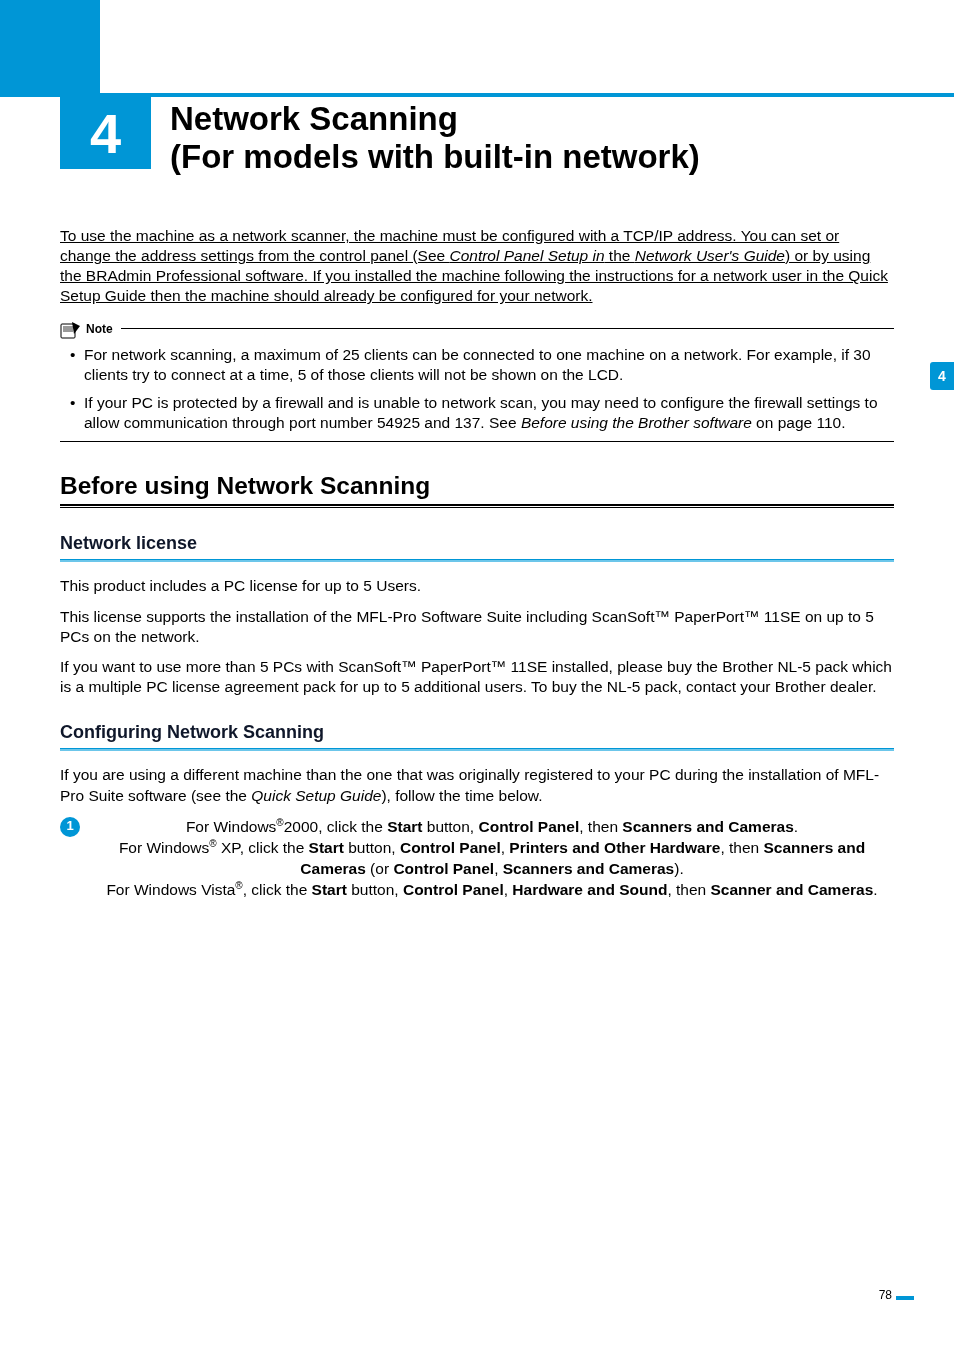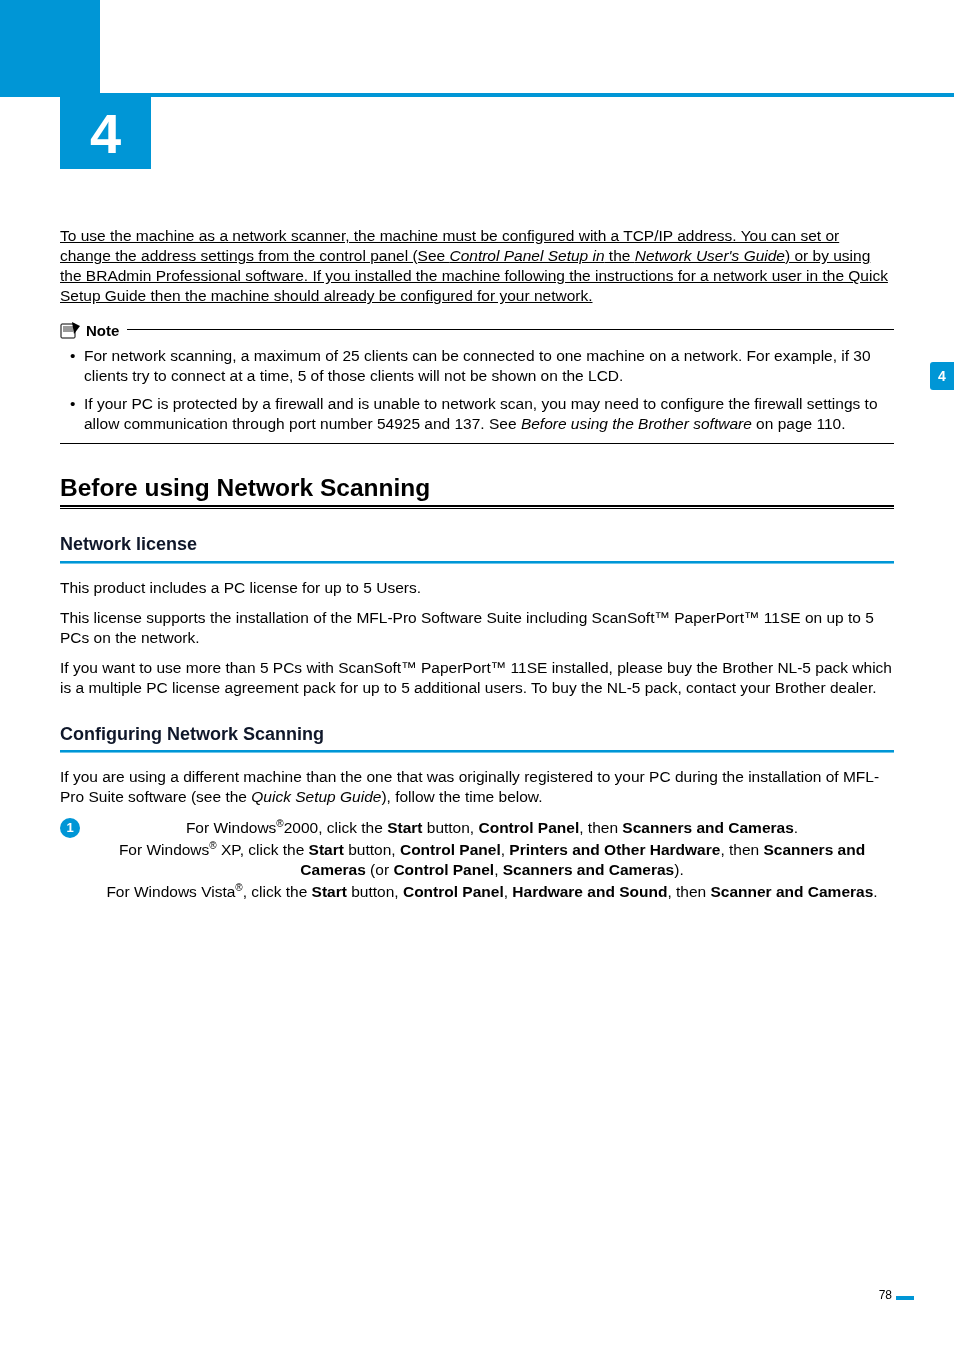--- a/index.html
+++ b/index.html
@@ -7,21 +7,21 @@
   .page { position: relative; width: 954px; height: 1350px; }
   .blue-strip { position: absolute; top: 0; left: 0; width: 100px; height: 95px; background: #0096d6; }
   .blue-bar { position: absolute; top: 93px; left: 0; width: 954px; height: 4px; background: #0096d6; }
   .chapter-box { position: absolute; top: 97px; left: 60px; width: 91px; height: 72px; background: #0096d6; color: #fff; font-size: 56px; font-weight: bold; display: flex; align-items: center; justify-content: center; }
   .chapter-title { position: absolute; top: 100px; left: 170px; font-size: 33px; font-weight: bold; line-height: 1.15; }
   .side-tab { position: absolute; top: 362px; right: 0; width: 24px; height: 28px; background: #0096d6; color: #fff; font-size: 14px; font-weight: bold; display: flex; align-items: center; justify-content: center; border-radius: 3px 0 0 3px; }
   .content { position: absolute; top: 226px; left: 60px; width: 834px; font-size: 15.5px; line-height: 1.3; }
   .intro { margin-bottom: 14px; text-decoration: underline; }
   .note-header { display: flex; align-items: center; margin-bottom: 2px; margin-top: 6px; }
   .note-icon { width: 22px; height: 18px; margin-right: 4px; }
-  .note-label { font-weight: bold; font-size: 15px; margin-right: 8px; }
+  .note-label { font-weight: bold; font-size: 12px; margin-right: 8px; }
   .note-line { flex: 1; border-top: 1px solid #000; height: 0; margin-bottom: 2px; }
   .note-list { margin: 6px 0 8px 10px; }
   .note-list li { margin-bottom: 8px; list-style: none; position: relative; padding-left: 14px; }
   .note-list li::before { content: "•"; position: absolute; left: 0; top: 0; }
   .note-bottom-line { border-top: 1px solid #000; height: 0; margin-bottom: 28px; margin-top: 4px; }
   .h1 { font-size: 24.5px; font-weight: bold; margin-bottom: 2px; }
   .h2 { font-size: 18px; font-weight: bold; color: #0f172a; margin-bottom: 4px; }
   .h2-underline { height: 3px; background: linear-gradient(to bottom, #0096d6 0%, #0096d6 50%, #6cc6ea 50%, #6cc6ea 100%); margin-bottom: 14px; }
   .para { margin-bottom: 10px; }
   .step-row { display: flex; align-items: flex-start; margin-top: 10px; }
@@ -35,20 +35,24 @@
   .h1-rule { border-top: 2px solid #000; border-bottom: 1px solid #000; height: 4px; margin-bottom: 24px; }
 </style>
 </head>
 <body>
 
 <div class="page">
   <div class="blue-strip"></div>
   <div class="blue-bar"></div>
   <div class="chapter-box">
     <span>4</span>
+  </div>
+  <div class="chapter-title">
+    <div>Network Scanning</div>
+    <div>(For models with built-in network)</div>
   </div>
   <div class="side-tab">
     <span>4</span>
   </div>
 
   <div class="content">
 
     <p class="intro">
       <span>To use the machine as a network scanner, the machine must be configured with a TCP/IP address. You can set or change the address settings from the control panel (See </span><span class="italic">Control Panel Setup in</span><span> the </span><span class="italic">Network User's Guide</span><span>) or by using the BRAdmin Professional software. If you installed the machine following the instructions for a network user in the Quick Setup Guide then the machine should already be configured for your network.</span>
     </p>

